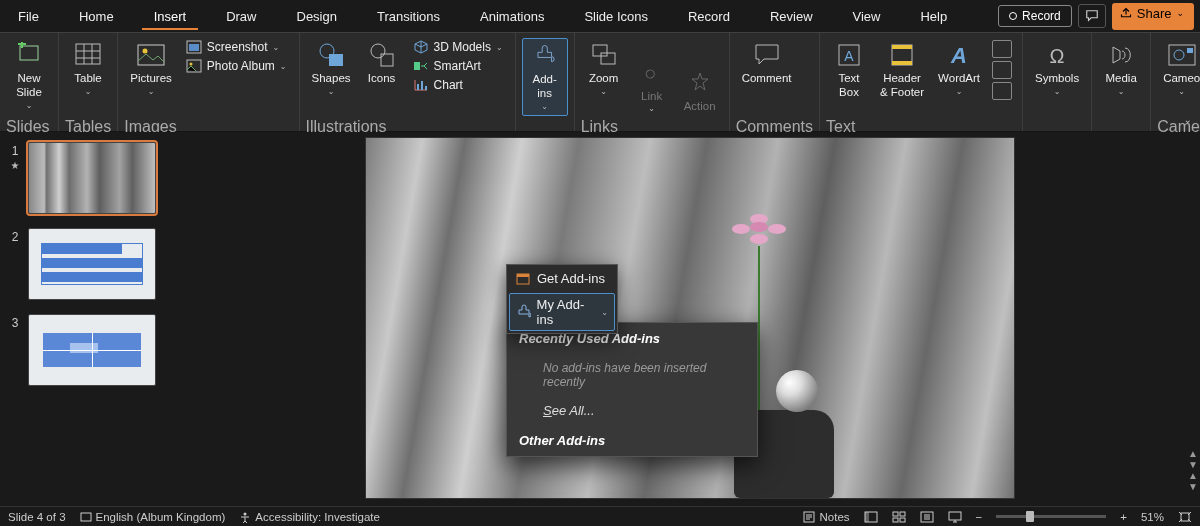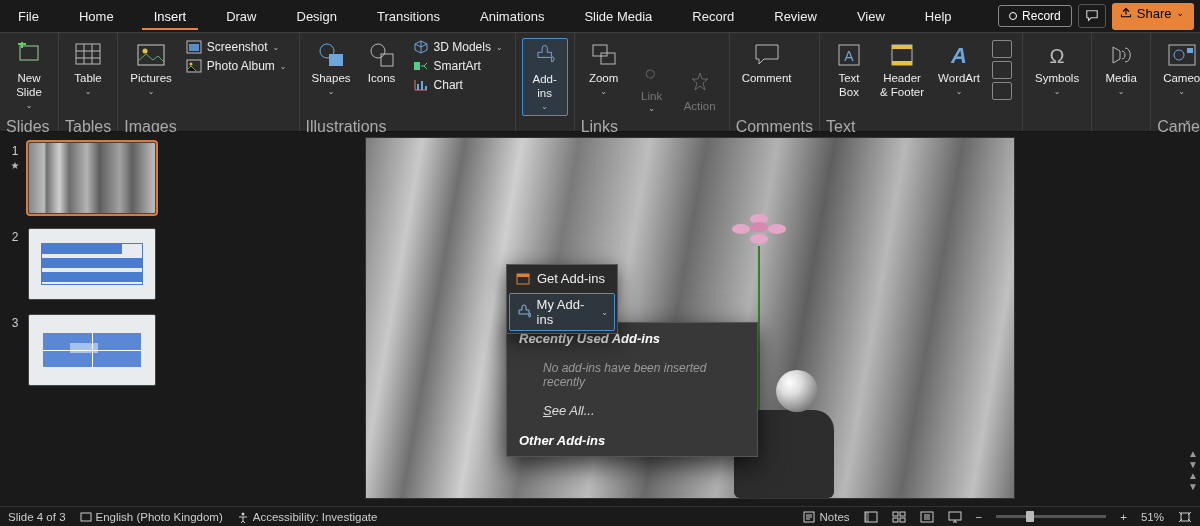--- a/index.html
+++ b/index.html
@@ -71,21 +71,21 @@
 <body>
 
 <div class="tabbar">
   <div class="tab">File</div>
   <div class="tab">Home</div>
   <div class="tab active">Insert</div>
   <div class="tab">Draw</div>
   <div class="tab">Design</div>
   <div class="tab">Transitions</div>
   <div class="tab">Animations</div>
-  <div class="tab">Slide Media</div>
+  <div class="tab">Slide Icons</div>
   <div class="tab">Record</div>
   <div class="tab">Review</div>
   <div class="tab">View</div>
   <div class="tab">Help</div>
   <div class="tabbar-right">
     <div class="rec-btn">
         <span class="rec-dot"></span>
         <span>Record</span>
       </div>
     <div class="iconbtn">
@@ -435,21 +435,21 @@
     <div class="menu-hdr">Other Add-ins</div>
   </div>
 </div>
 
 <div class="statusbar">
   <span class="sb-item">Slide 4 of 3</span>
   <span class="sb-item">
       <svg width="12" height="12">
         <rect x="1" y="2" width="10" height="8" fill="none" stroke="#ccc"></rect>
       </svg>
-      <span>English (Photo Kingdom)</span>
+      <span>English (Album Kingdom)</span>
     </span>
   <span class="sb-item">
       <svg width="12" height="12">
         <circle cx="6" cy="3" r="1.5" fill="#ccc"></circle>
         <path d="M2 6h8M6 6v4m-2 2l2-2 2 2" stroke="#ccc" fill="none"></path>
       </svg>
       <span>Accessibility: Investigate</span>
     </span>
   <div class="spacer"></div>
   <span class="sb-item">

